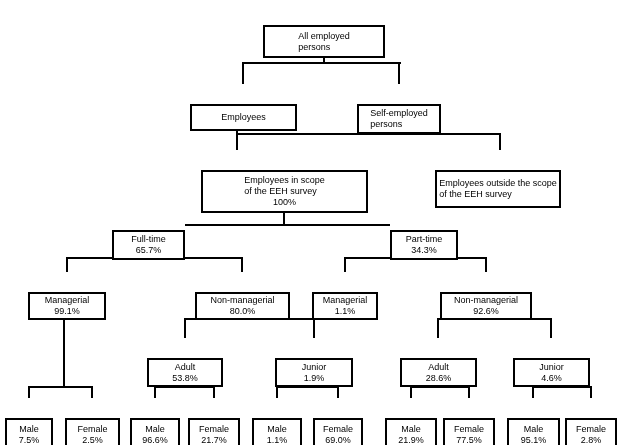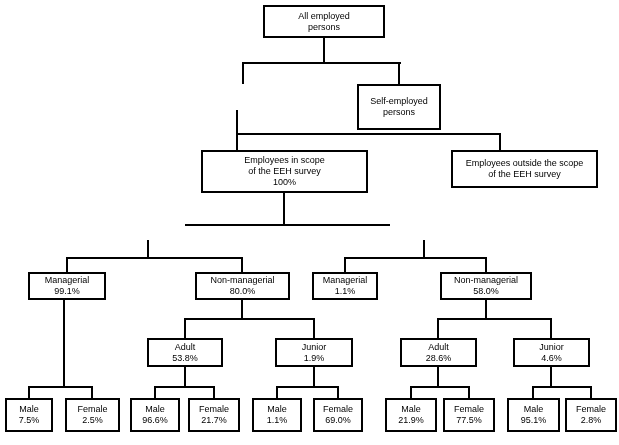--- a/index.html
+++ b/index.html
@@ -2,21 +2,21 @@
 <html><head>
 <meta charset="utf-8">
 <style>
   * { margin:0; padding:0; box-sizing:border-box; }
   html,body { background:#ffffff; }
   body { font-family:"Liberation Sans", sans-serif; color:#000; }
   #stage { position:relative; width:619px; height:445px; background:#ffffff; overflow:hidden; }
   .node {
     position:absolute; border:2px solid #000000; background:#ffffff;
     display:flex; flex-direction:column; align-items:center; justify-content:center;
-    text-align:center; font-size:9px; line-height:11px;
+    text-align:left; font-size:9px; line-height:11px;margin-top:20px;
   }
   .node .lbl { white-space:pre-line; }
   .hl { position:absolute; height:2px; background:#000000; }
   .vl { position:absolute; width:2px; background:#000000; }
 </style>
 </head>
 <body>
 
 <div id="stage">
 
@@ -75,57 +75,68 @@
   <div class="vl" style="left:550px;top:367px;height:21px"></div>
   <div class="hl" style="left:532px;top:386px;width:60px"></div>
   <div class="vl" style="left:532px;top:386px;height:12px"></div>
   <div class="vl" style="left:590px;top:386px;height:12px"></div>
 
   <div class="node" style="left:263px;top:5px;width:122px;height:33px">
     <span class="lbl">All employed
 persons</span>
   </div>
 
-
-  <div class="node" style="left:357px;top:84px;width:84px;height:46px">
+  <div class="node" style="left:190px;top:84px;width:107px;height:27px">
+    <span class="lbl">Employees</span>
+  </div>
+
+  <div class="node" style="left:357px;top:84px;width:84px;height:30px">
     <span class="lbl">Self-employed
 persons</span>
   </div>
 
   <div class="node" style="left:201px;top:150px;width:167px;height:43px">
     <span class="lbl">Employees in scope
 of the EEH survey</span>
     <span class="val">100%</span>
   </div>
 
-  <div class="node" style="left:451px;top:150px;width:147px;height:38px">
+  <div class="node" style="left:435px;top:150px;width:126px;height:38px">
     <span class="lbl">Employees outside the scope
 of the EEH survey</span>
   </div>
 
-
+  <div class="node" style="left:112px;top:210px;width:73px;height:30px">
+    <span class="lbl">Full-time</span>
+    <span class="val">65.7%</span>
+  </div>
+
+  <div class="node" style="left:390px;top:210px;width:68px;height:30px">
+    <span class="lbl">Part-time</span>
+    <span class="val">34.3%</span>
+  </div>
 
   <div class="node" style="left:28px;top:272px;width:78px;height:28px">
     <span class="lbl">Managerial</span>
     <span class="val">99.1%</span>
   </div>
 
   <div class="node" style="left:195px;top:272px;width:95px;height:28px">
     <span class="lbl">Non-managerial</span>
     <span class="val">80.0%</span>
   </div>
 
   <div class="node" style="left:312px;top:272px;width:66px;height:28px">
     <span class="lbl">Managerial</span>
     <span class="val">1.1%</span>
   </div>
 
   <div class="node" style="left:440px;top:272px;width:92px;height:28px">
     <span class="lbl">Non-managerial</span>
-    <span class="val">58.0%</span>
+    <span class="val">92.6%</span>
   </div>
 
   <div class="node" style="left:147px;top:338px;width:76px;height:29px">
     <span class="lbl">Adult</span>
     <span class="val">53.8%</span>
   </div>
 
   <div class="node" style="left:275px;top:338px;width:78px;height:29px">
     <span class="lbl">Junior</span>
     <span class="val">1.9%</span>

